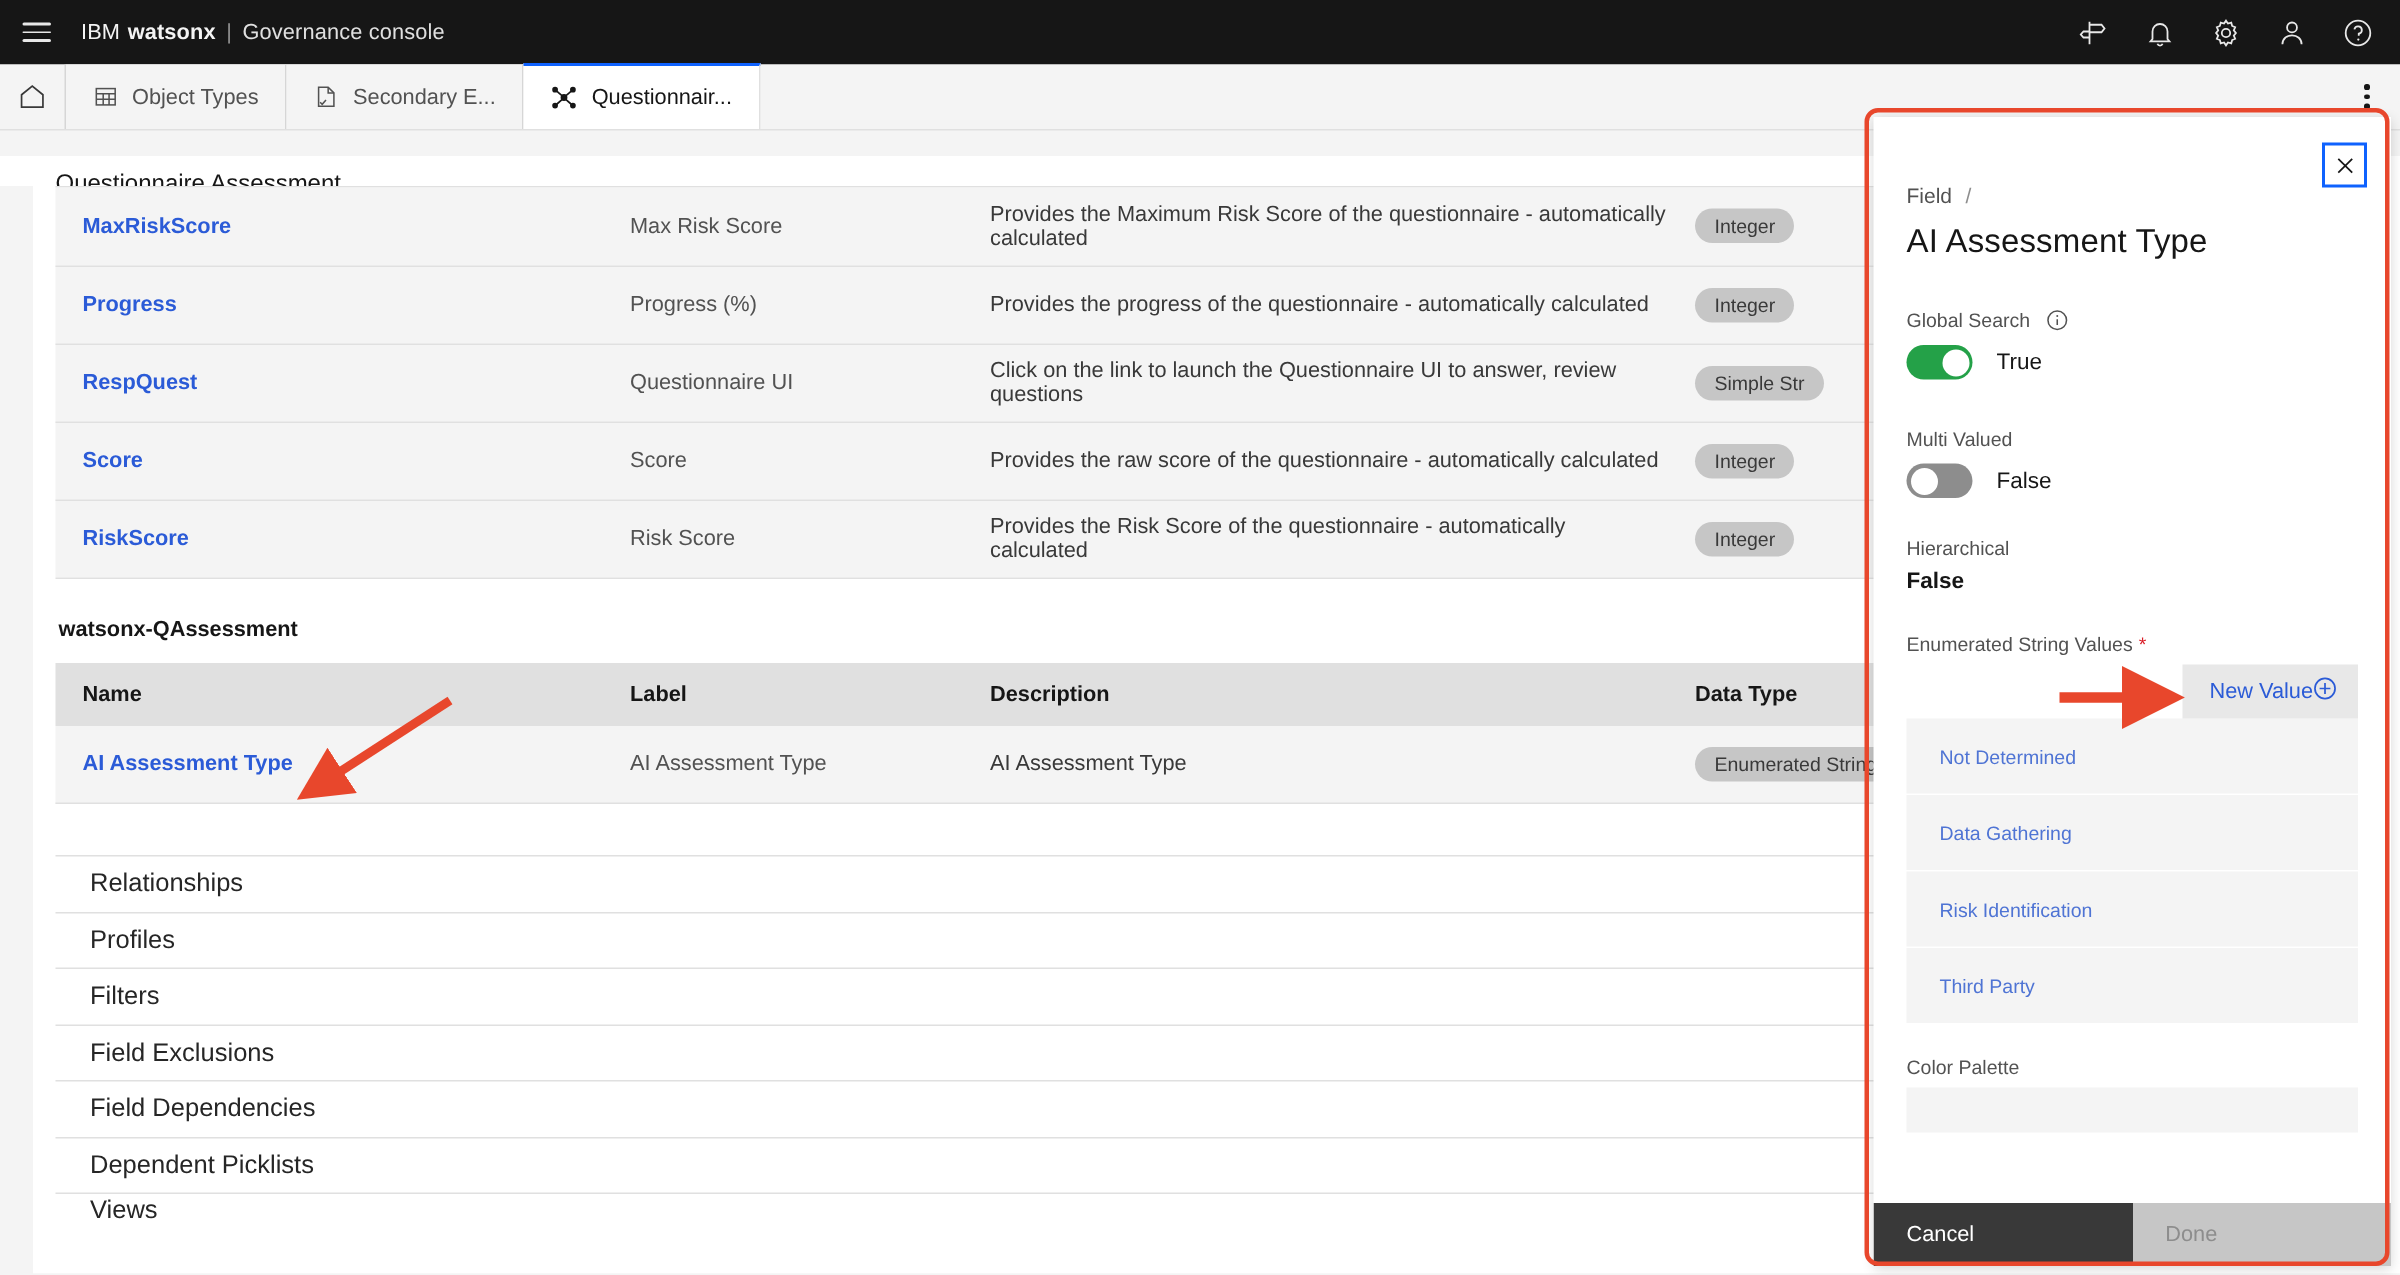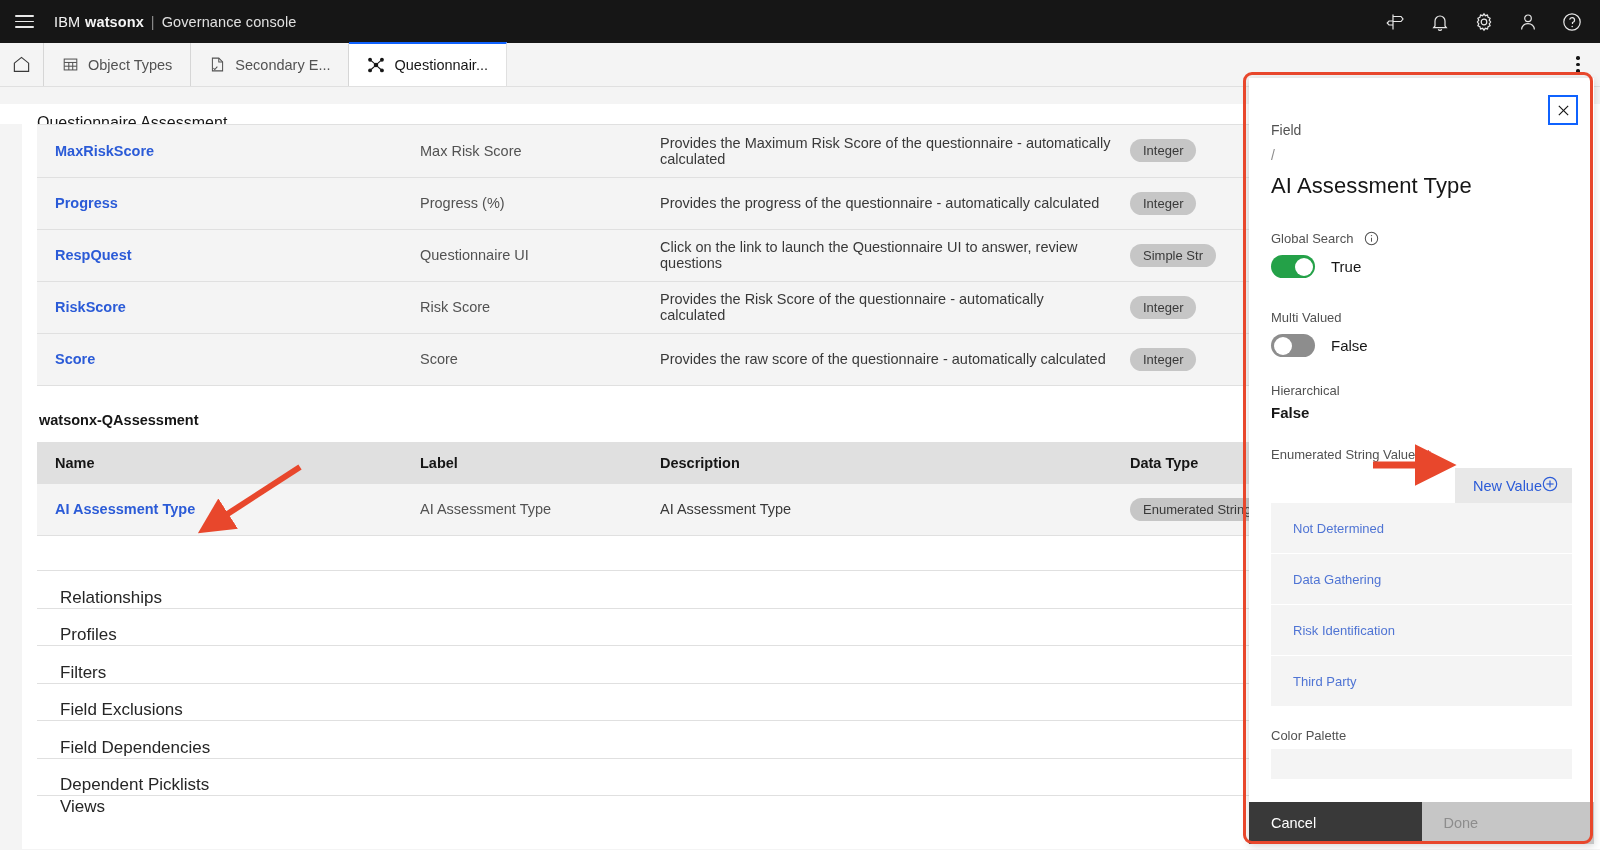--- a/index.html
+++ b/index.html
@@ -114,41 +114,41 @@
   }
   thead.thead2 th {
     background:#e0e0e0; height:42px; font-size:14.5px; font-weight:700; color:#161616;
     padding:0 0 0 18px; vertical-align:middle;
   }
   .reqx { color:#8d8d8d; font-size:15px; padding-left:18px; }
 
   
   .accordion { margin-top:34px; width:1500px; }
   .acc-row {
-    height:37.5px; display:flex; align-items:flex-end;
+    height:37.5px; display:flex; align-items:center;
     border-top:1px solid #e0e0e0;
     font-size:17px; color:#262626; padding-left:23px; cursor:pointer;
     background:#ffffff;
   }
   .acc-row.first { border-top:1px solid #e0e0e0; }
   .acc-row.clipped { height:20px; overflow:hidden; align-items:flex-start; padding-top:1px;}
 
   
   .sidepanel {
     position:absolute; top:78px; left:1249px; width:345px; height:766px;
     background:#ffffff; box-shadow:0 2px 8px rgba(0,0,0,.16);
     overflow:hidden;
   }
   .sp-close {
     position:absolute; top:17px; right:16px; width:30px; height:30px;
     border:2px solid #0f62fe; background:#ffffff;
     display:flex; align-items:center; justify-content:center; cursor:pointer;
   }
   .sp-body { padding:44px 22px 0 22px; }
-  .crumb { font-size:14px; color:#525252; display:flex; gap:9px;flex-direction:column; }
+  .crumb { font-size:14px; color:#525252; display:flex; gap:9px; }
   .crumb .slash { color:#8d8d8d; }
   .sp-title { font-size:22px; color:#161616; margin-top:10px; letter-spacing:.1px;}
 
   .fieldgroup { margin-top:32px; }
   .flabel { font-size:13px; color:#525252; display:flex; align-items:center; gap:11px;}
   .infoicon { display:inline-flex; }
   .toggle-row { display:flex; align-items:center; gap:16px; margin-top:9px; }
   .toggle { width:44px; height:23px; border-radius:12px; position:relative; cursor:pointer; }
   .toggle.on { background:#24a148; }
   .toggle.off { background:#8d8d8d; }
@@ -343,30 +343,30 @@
               <td></td>
             </tr>
             <tr class="trow">
               <td class="namecell">RespQuest</td>
               <td>Questionnaire UI</td>
               <td class="desccell">Click on the link to launch the Questionnaire UI to answer, review questions</td>
               <td><span class="tag">Simple Str</span></td>
               <td></td>
             </tr>
             <tr class="trow">
+              <td class="namecell">Score</td>
+              <td>Score</td>
+              <td class="desccell">Provides the raw score of the questionnaire - automatically calculated</td>
+              <td><span class="tag">Integer</span></td>
+              <td></td>
+            </tr>
+            <tr class="trow">
               <td class="namecell">RiskScore</td>
               <td>Risk Score</td>
               <td class="desccell">Provides the Risk Score of the questionnaire - automatically calculated</td>
-              <td><span class="tag">Integer</span></td>
-              <td></td>
-            </tr>
-            <tr class="trow">
-              <td class="namecell">Score</td>
-              <td>Score</td>
-              <td class="desccell">Provides the raw score of the questionnaire - automatically calculated</td>
               <td><span class="tag">Integer</span></td>
               <td></td>
             </tr>
           </tbody>
         </table>
 
         <div class="section-title">watsonx-QAssessment</div>
 
         <table class="ftable">
           <colgroup>

